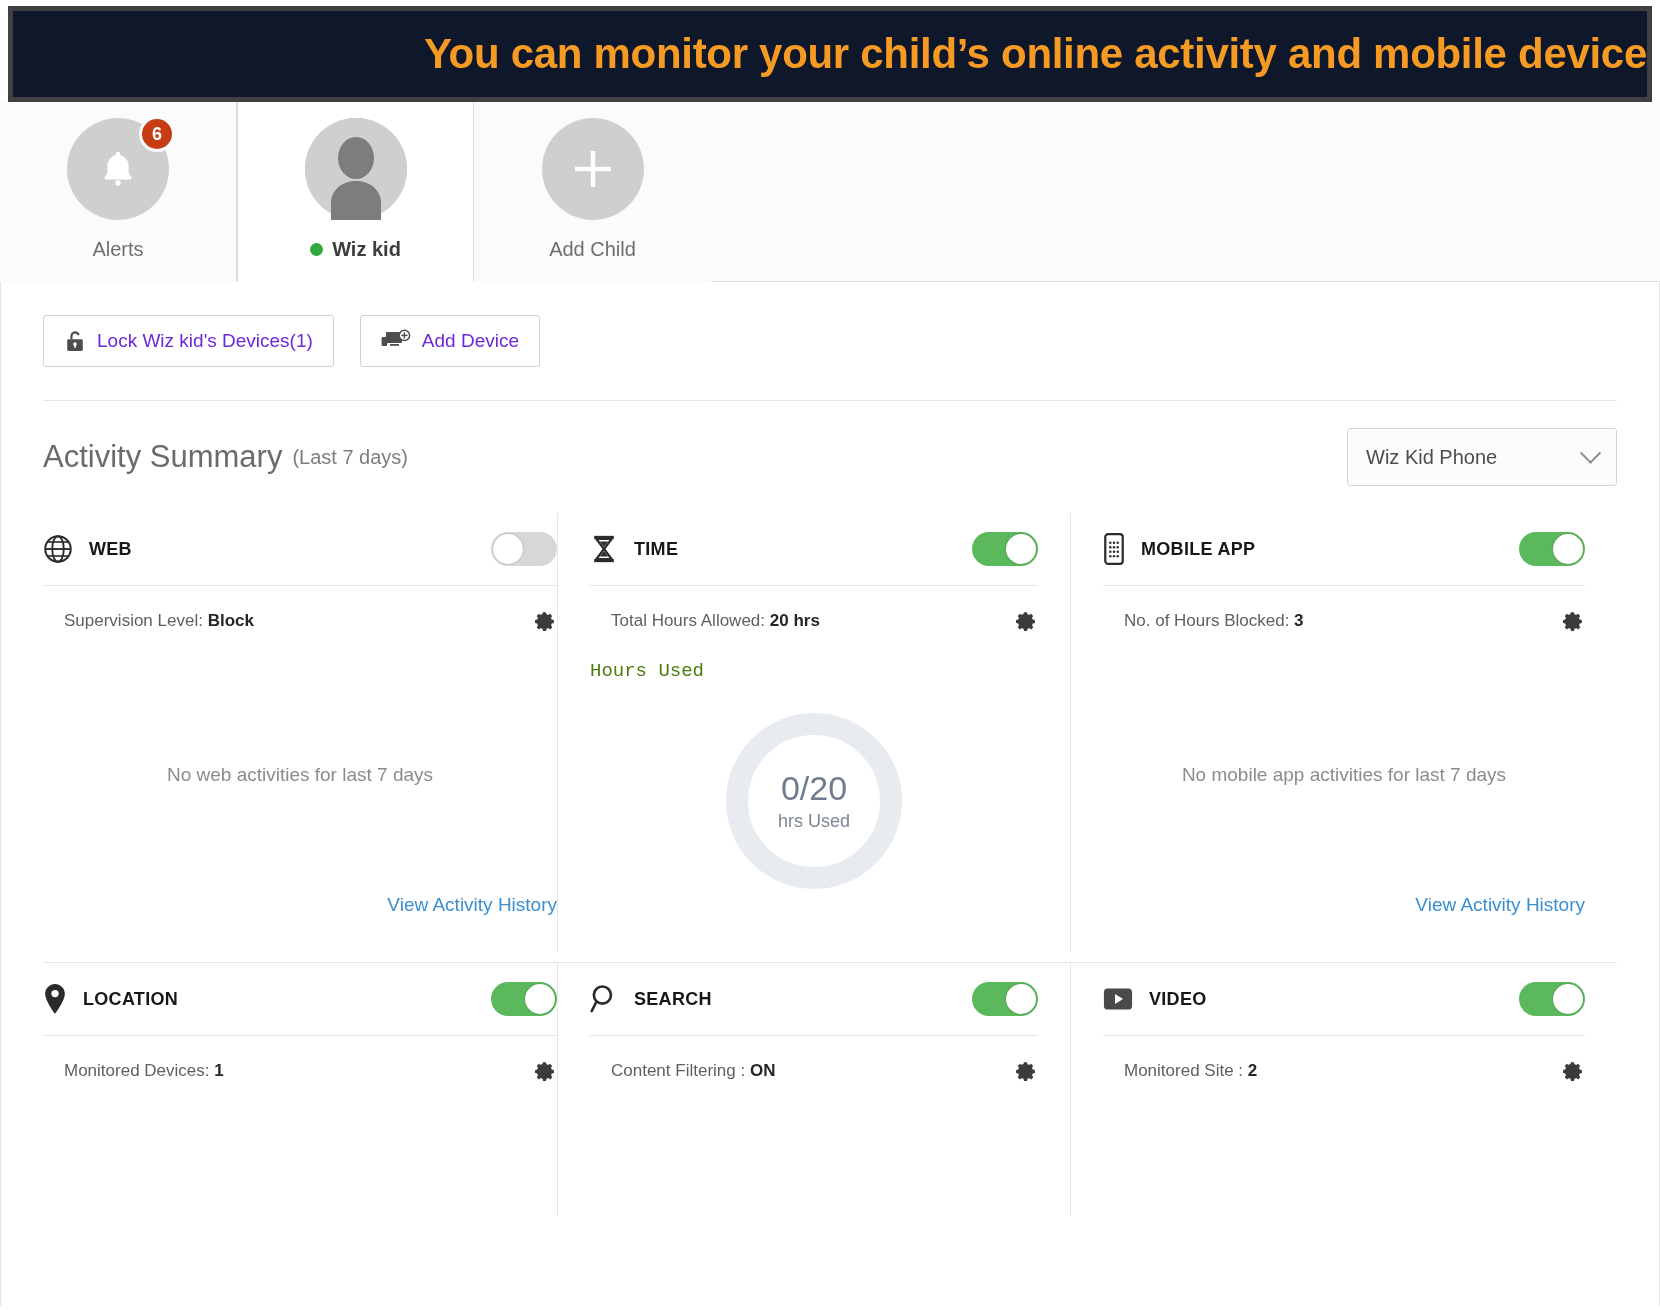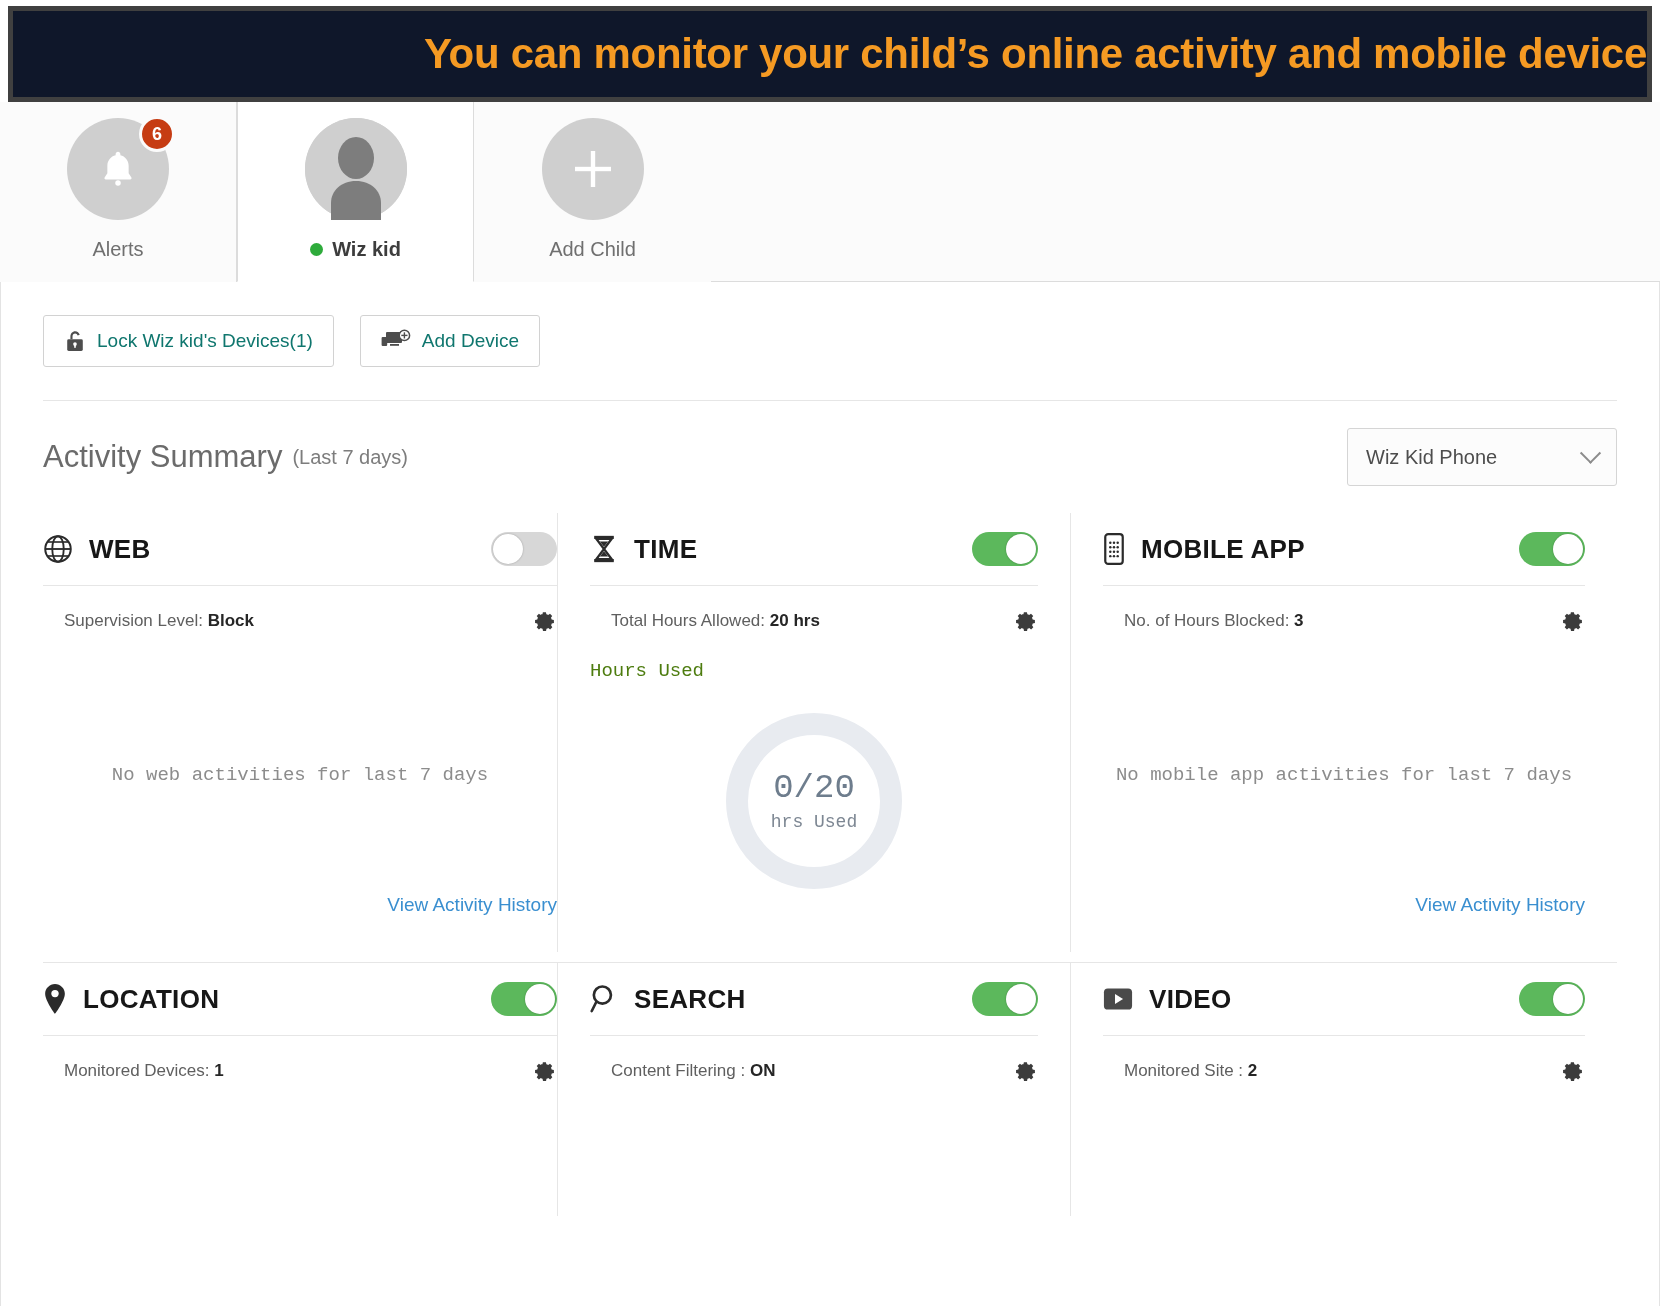--- a/index.html
+++ b/index.html
@@ -96,21 +96,21 @@
   }
   .btn {
     height: 52px;
     border: 1px solid #d2d2d2;
     border-radius: 3px;
     background: #fff;
     display: flex; align-items: center;
     gap: 11px;
     padding: 0 20px;
     font-size: 19px;
-    color: #0f766e;
+    color: #6d28d9;
     cursor: pointer;
     white-space: nowrap;
   }
   .btn + .btn { margin-left: 26px; }
   .toolbar-right {
     margin-left: auto;
     display: flex; align-items: center;
     gap: 0px;
   }
   .view-profile {
@@ -167,35 +167,35 @@
   .card {
     width: 514px;
     padding: 0 0 0 0;
   }
   .card.mid  { border-left: 1px solid #e6e6e6; border-right: 1px solid #e6e6e6; padding-left: 32px; padding-right: 32px; width: 514px; }
   .card.last { padding-left: 32px; }
   .card-head {
     height: 72px;
     display: flex; align-items: center; gap: 16px;
   }
-  .card-title { font-size: 26px; font-weight: bold; color: #171717; letter-spacing: .3px; }
+  .card-title { font-size: 18px; font-weight: bold; color: #171717; letter-spacing: .3px; }
   .card-head .toggle { margin-left: auto; }
   .card-rule { height: 1px; background: #e6e6e6; }
   .card-meta {
     height: 70px;
     display: flex; align-items: center;
     font-size: 17px; color: #5f5f5f; margin-left: 21px;
   }
   .card-meta b { color: #262626; }
   .gear { margin-left: auto; cursor: pointer; }
   .hours-used { font-size: 19px; color: #4d7c0f; padding-top: 4px; font-family: Liberation Mono, monospace; }
 
   .card-body {
     height: 238px;
-    display: flex; align-items: center; justify-content: center; font-family: Liberation Mono, monospace;
+    display: flex; align-items: center; justify-content: center;
   }
   .empty-text { font-size: 19px; color: #8c8c8c; }
   .donut-wrap { position: relative; width: 176px; height: 176px; }
   .donut {
     width: 176px; height: 176px; border-radius: 50%;
     border: 22px solid #e8ebf0;
   }
   .donut-center {
     position: absolute; inset: 0;
     display: flex; flex-direction: column;

